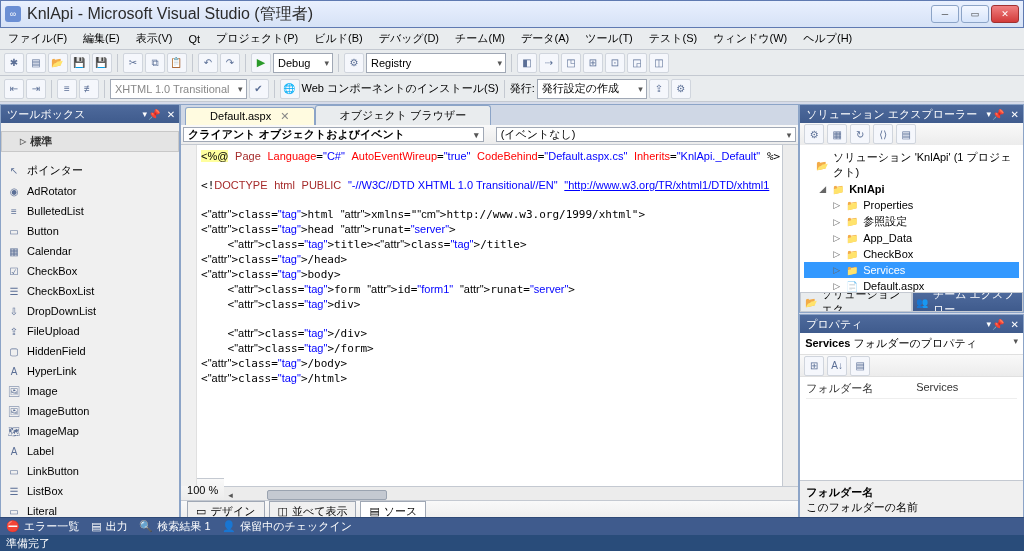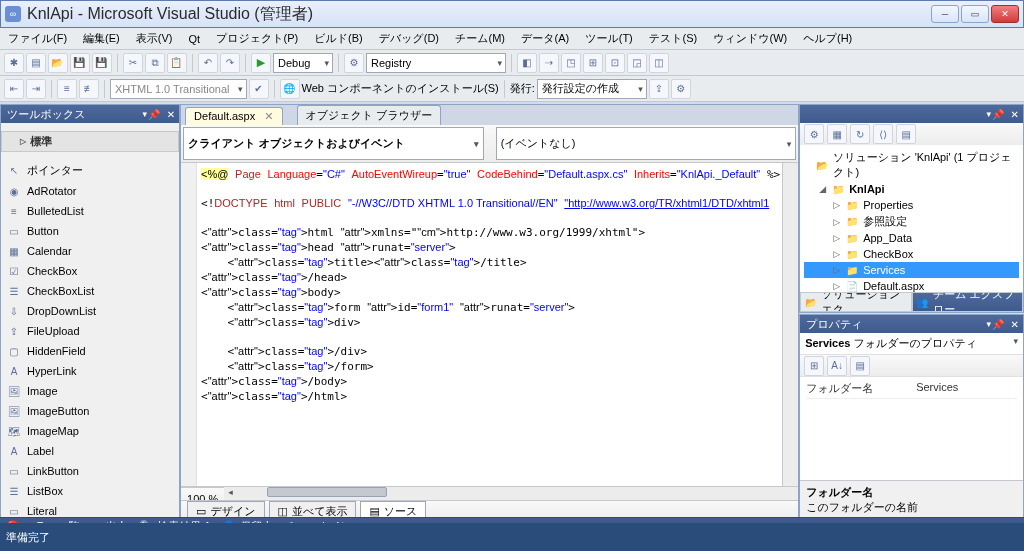--- a/index.html
+++ b/index.html
@@ -31,37 +31,37 @@
   .panel-hdr .d{position:absolute;right:32px;color:#fff;font-size:9px;}
   .toolbox{width:200px;border:1px solid #8ca4c7;gap:8px;}
   .tb-group{background:#e4e4e4;border:1px solid #c8c8c8;padding:2px 18px;font-weight:bold;color:#333;display:flex;align-items:center;}
   .tb-group::before{content:"▷";margin-right:4px;color:#666;font-size:8px;}
   .tb-list{flex:1;overflow:auto;background:#f0f0f0;}
   .tb-item{display:flex;align-items:center;padding:3px 6px;gap:6px;cursor:default;}
   .tb-item .ic{width:14px;height:14px;display:flex;align-items:center;justify-content:center;font-size:10px;color:#5b6f96;}
   
   .center{flex:1;display:flex;flex-direction:column;border:1px solid #8ca4c7;background:#fff;}
   .doctabs{background:#cfd7e5;height:20px;display:flex;align-items:end;padding-left:4px;}
-  .doctab{background:#fff;border:1px solid #8ca4c7;border-bottom:none;padding:2px 8px;font-size:11px;border-radius:3px 3px 0 0;margin-right:14px;}
+  .doctab{background:#fff;border:1px solid #8ca4c7;border-bottom:none;padding:2px 24px;font-size:11px;border-radius:3px 3px 0 0;margin-right:0;}
   .doctab.active{background:#fffbe0;}
   .doctab.inactive{background:#e9ecee;}
-  .subbar{height:38px;background:linear-gradient(#f9f9f9,#ececec);border-bottom:1px solid #c4c9d1;display:flex;gap:8px;}
+  .subbar{height:20px;background:linear-gradient(#f9f9f9,#ececec);border-bottom:1px solid #c4c9d1;display:flex;gap:8px;}
   .subbar .half{flex:1;border:1px solid #a0a8b5;margin:2px;padding:0 4px;display:flex;align-items:center;position:relative;background:#fff;}
   .subbar .half::after{content:"▾";position:absolute;right:4px;color:#555;font-size:9px;}
   .code{flex:1;overflow:auto;font-family:Consolas,monospace;font-size:11px;line-height:14px;padding:4px 2px 4px 20px;white-space:pre;position:relative;}
   .code .gutter{position:absolute;left:0;top:0;bottom:0;width:16px;background:#f0f0f0;border-right:1px solid #e0e0e0;}
   .yh{background:#ffff9e;}
   .attr{color:#ff0000;}
   .str{color:#0000ff;}
   .tag{color:#a52a2a;}
   .cm{color:#0000ff;text-decoration:underline;}
   .btm{height:22px;background:linear-gradient(#f9f9f9,#ececec);border-top:1px solid #c4c9d1;display:flex;align-items:center;padding:0 6px;gap:4px;}
   .viewbtn{border:1px solid #a0a8b5;padding:2px 8px;background:#f0f0f0;font-size:11px;display:flex;align-items:center;gap:4px;}
   .viewbtn.active{background:#fff;}
-  .scroll-h{height:14px;background:#ececec;border-top:1px solid #c4c9d1;display:flex;align-items:flex-start;}
+  .scroll-h{height:14px;background:#ececec;border-top:1px solid #c4c9d1;display:flex;align-items:flex-end;}
   .scroll-h .thumb{height:10px;width:120px;background:#c4c9d1;border:1px solid #9aa3b0;margin-left:30px;border-radius:2px;}
   
   .right{width:250px;display:flex;flex-direction:column;gap:1px;}
   .right .panel{border:1px solid #8ca4c7;}
   .sol-tb{height:22px;background:linear-gradient(#f9f9f9,#ececec);display:flex;align-items:center;padding:0 4px;gap:3px;}
   .tree{flex:1;background:#fff;padding:4px;overflow:auto;}
   .tree-row{display:flex;align-items:center;gap:4px;padding:1px 0;}
   .tree-row.sel{background:#3399ff;color:#fff;}
   .tree-row.sel .ic{color:#fff;}
   .tw{display:inline-block;width:9px;text-align:center;color:#666;font-size:9px;}
@@ -78,21 +78,21 @@
   .prop-tb{height:22px;background:linear-gradient(#f9f9f9,#ececec);display:flex;align-items:center;padding:0 4px;gap:3px;border-bottom:1px solid #e0e0e0;}
   .prop-grid{padding:2px 6px;}
   .prop-grid .row{display:flex;border-bottom:1px solid #eee;padding:2px 0;}
   .prop-grid .k{width:110px;color:#333;}
   .prop-grid .v{color:#333;}
   .prop-desc{border-top:1px solid #c4c9d1;padding:4px 6px;background:#f0f0f0;height:42px;}
   .prop-desc b{font-weight:bold;}
   
   .bstrip{position:absolute;left:0;right:0;height:18px;display:flex;align-items:center;padding:0 6px;gap:12px;}
   .bstrip.b1{bottom:16px;background:#3f5b8d;color:#fff;border-top:1px solid #2f4a77;}
-  .bstrip.b2{bottom:0;height:28px;background:#294c7a;color:#fff;}
+  .bstrip.b2{bottom:0;height:16px;background:#294c7a;color:#fff;}
   .bstrip .it{display:flex;align-items:center;gap:4px;font-size:11px;}
   .scrollbar-v{width:16px;background:#ececec;border-left:1px solid #c4c9d1;}
 </style>
 </head>
 <body>
 
 <div class="titlebar">
   <span class="ico">∞</span>
   <span class="t">KnlApi - Microsoft Visual Studio (管理者)</span>
   <div class="winbtns">
@@ -294,20 +294,21 @@
       <div class="viewbtn">▭ <span>デザイン</span></div>
       <div class="viewbtn">◫ <span>並べて表示</span></div>
       <div class="viewbtn active">▤ <span>ソース</span></div>
     </div>
   </div>
 
   <div class="right">
 
     <div class="panel" style="flex:1;min-height:190px">
       <div class="panel-hdr">
+        <span>ソリューション エクスプローラー</span>
         <span class="d">▾</span>
         <span class="p">📌</span>
         <span class="x">✕</span>
       </div>
       <div class="sol-tb">
         <div class="tb">⚙</div>
         <div class="tb">▦</div>
         <div class="tb">↻</div>
         <div class="tb">⟨⟩</div>
         <div class="tb">▤</div>

